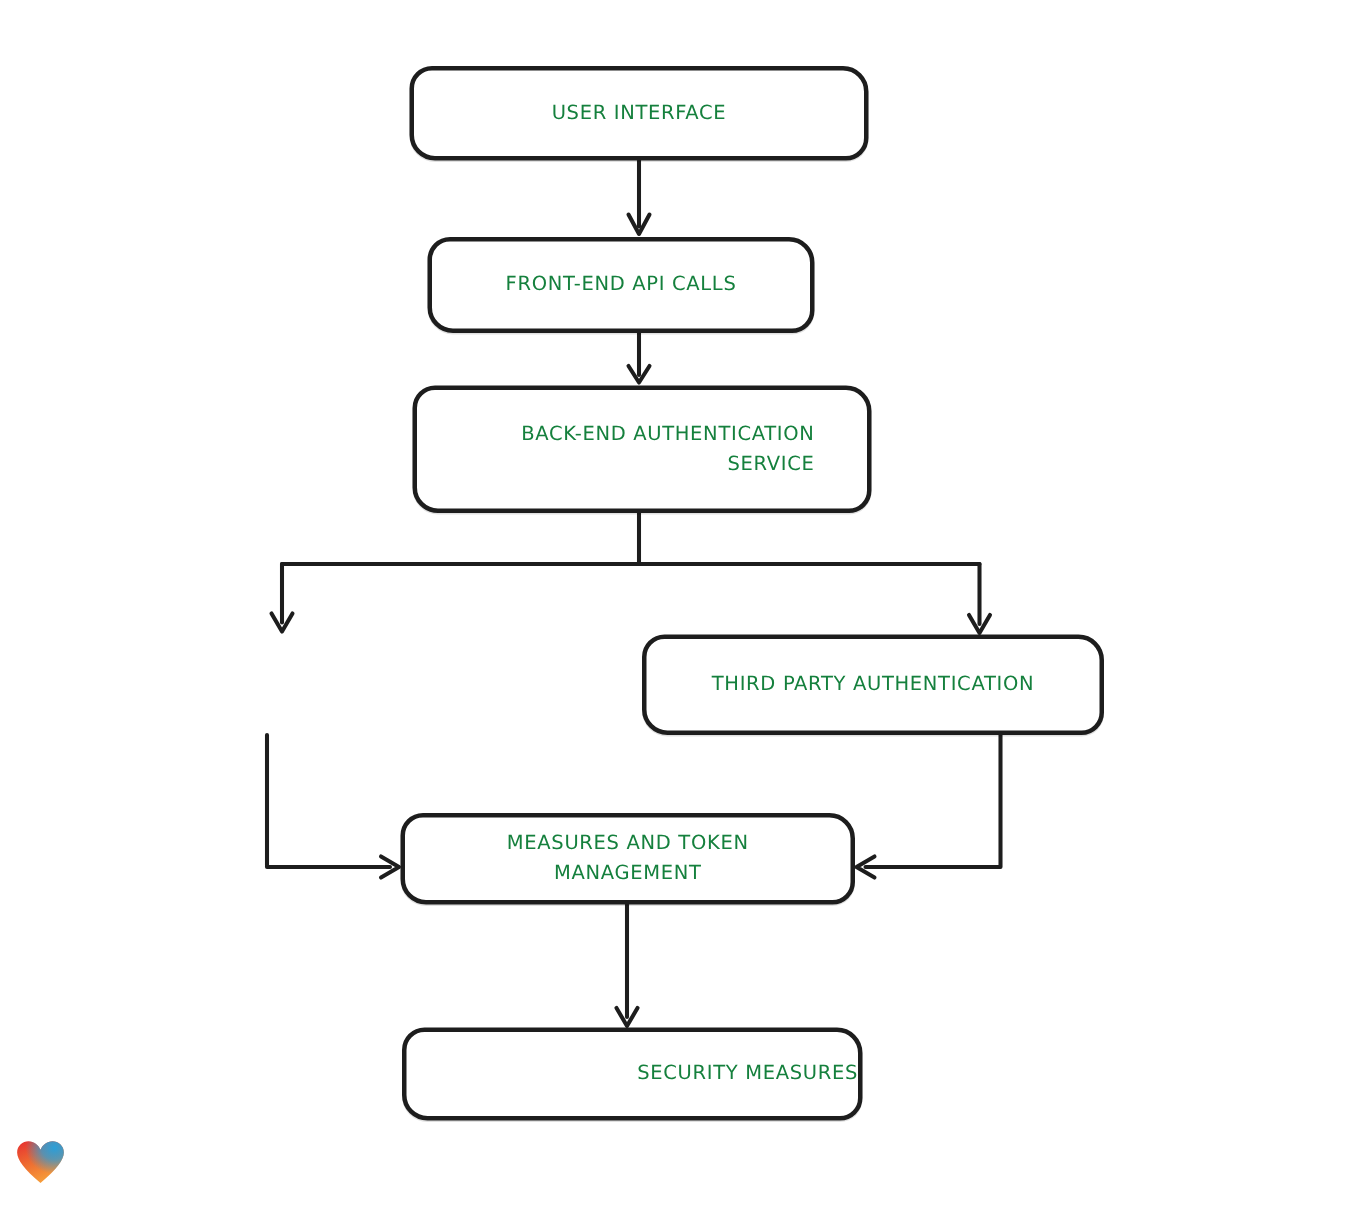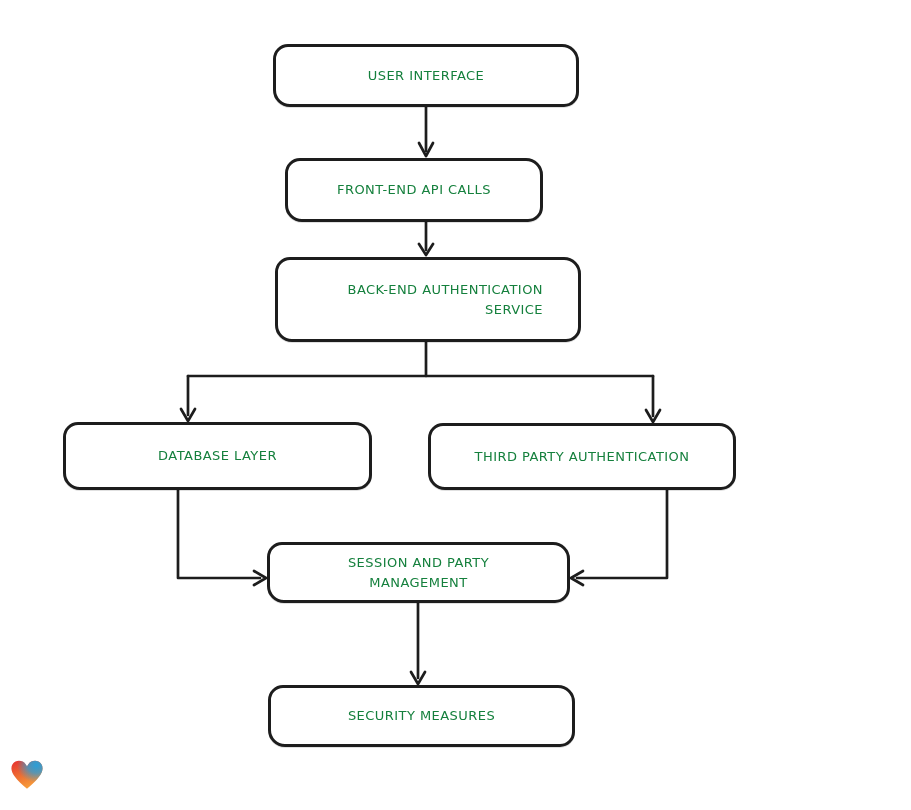--- a/index.html
+++ b/index.html
@@ -75,33 +75,30 @@
   </div>
 
   <div class="node" style="left:273px;top:158px;width:258px;height:64px;margin-left:12px;">
     <span class="label">FRONT-END API CALLS</span>
   </div>
 
   <div class="node" style="left:275px;top:257px;width:306px;height:85px;">
     <span class="label wrap-230">BACK-END AUTHENTICATION SERVICE</span>
   </div>
 
-  <div class="node" style="left:63px;top:422px;width:309px;height:68px;">
-    <span class="label">DATABASE LAYER</span>
-  </div>
 
   <div class="node" style="left:428px;top:423px;width:308px;height:67px;">
     <span class="label">THIRD PARTY AUTHENTICATION</span>
   </div>
 
   <div class="node" style="left:267px;top:542px;width:303px;height:61px;">
-    <span class="label wrap-175">SESSION AND PARTY MANAGEMENT</span>
+    <span class="label wrap-175">MEASURES AND TOKEN MANAGEMENT</span>
   </div>
 
-  <div class="node" style="left:268px;top:685px;width:307px;height:62px;">
+  <div class="node" style="left:268px;top:685px;width:307px;height:62px;justify-content:flex-end;">
     <span class="label">SECURITY MEASURES</span>
   </div>
 
   <svg class="logo" viewBox="0 0 36 33" xmlns="http://www.w3.org/2000/svg">
     <defs>
       <linearGradient id="heartBase" x1="0.1" y1="0" x2="0.55" y2="1">
         <stop offset="0" stop-color="#e73330"></stop>
         <stop offset="0.5" stop-color="#ee6c31"></stop>
         <stop offset="1" stop-color="#f7a03b"></stop>
       </linearGradient>

